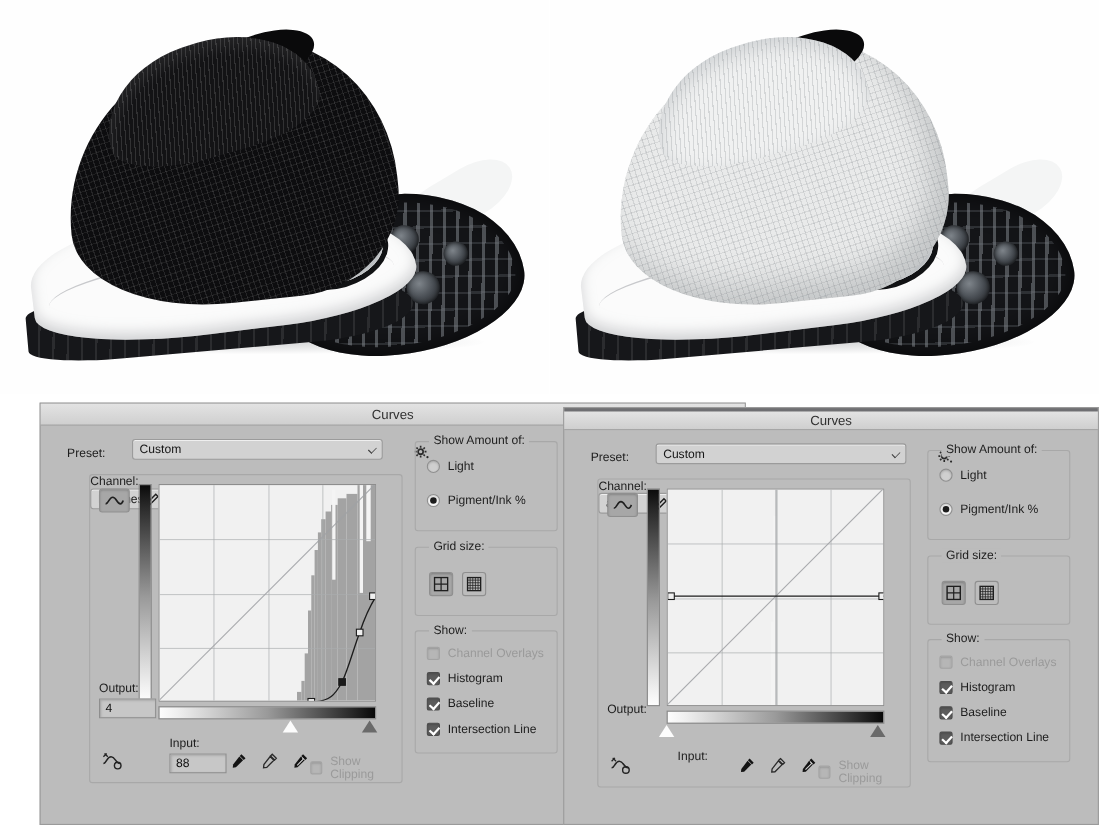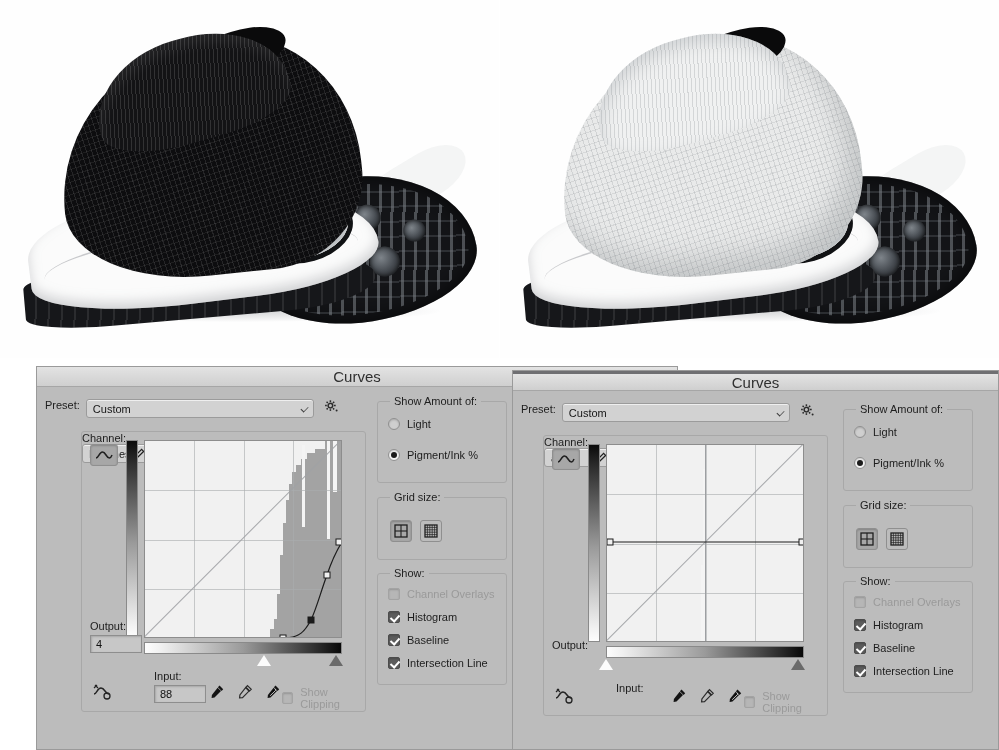--- a/index.html
+++ b/index.html
@@ -153,27 +153,27 @@
     font-size:11px; color:#1d1d1d;
   }
   #dialog-left  { left:36px;  top:366px; width:642px; height:384px; }
   #dialog-right { left:512px; top:370px; width:487px; height:380px; background:#bcbcbc; }
 
   .titlebar{
     height:20px;
     background: linear-gradient(#e3e3e3, #cfcfcf);
     border-bottom:1px solid #a6a6a6;
     display:flex; align-items:center; justify-content:center;
-    font-size:15px; color:#303030;
+    font-size:12px; color:#303030;
   }
   #dialog-right .titlebar{ border-top:3px solid #6f6f72; }
 
   .dlg-body{ position:relative; width:100%; height:calc(100% - 20px); }
 
-  .row-preset{ position:absolute; left:8px; top:12px; display:flex; align-items:flex-start; gap:6px; }
+  .row-preset{ position:absolute; left:24px; top:12px; display:flex; align-items:flex-end; gap:24px; }
   .lbl{ font-size:11px; color:#1d1d1d; white-space:nowrap; }
   .select{
     position:relative;
     height:19px; background:#d2d2d2;
     border:1px solid #9b9b9b; border-radius:3px;
     display:flex; align-items:center; padding:0 18px 0 6px;
     font-size:11px; color:#161616;
     box-shadow: inset 0 1px 0 rgba(255,255,255,.65);
   }
   .select .chev{

